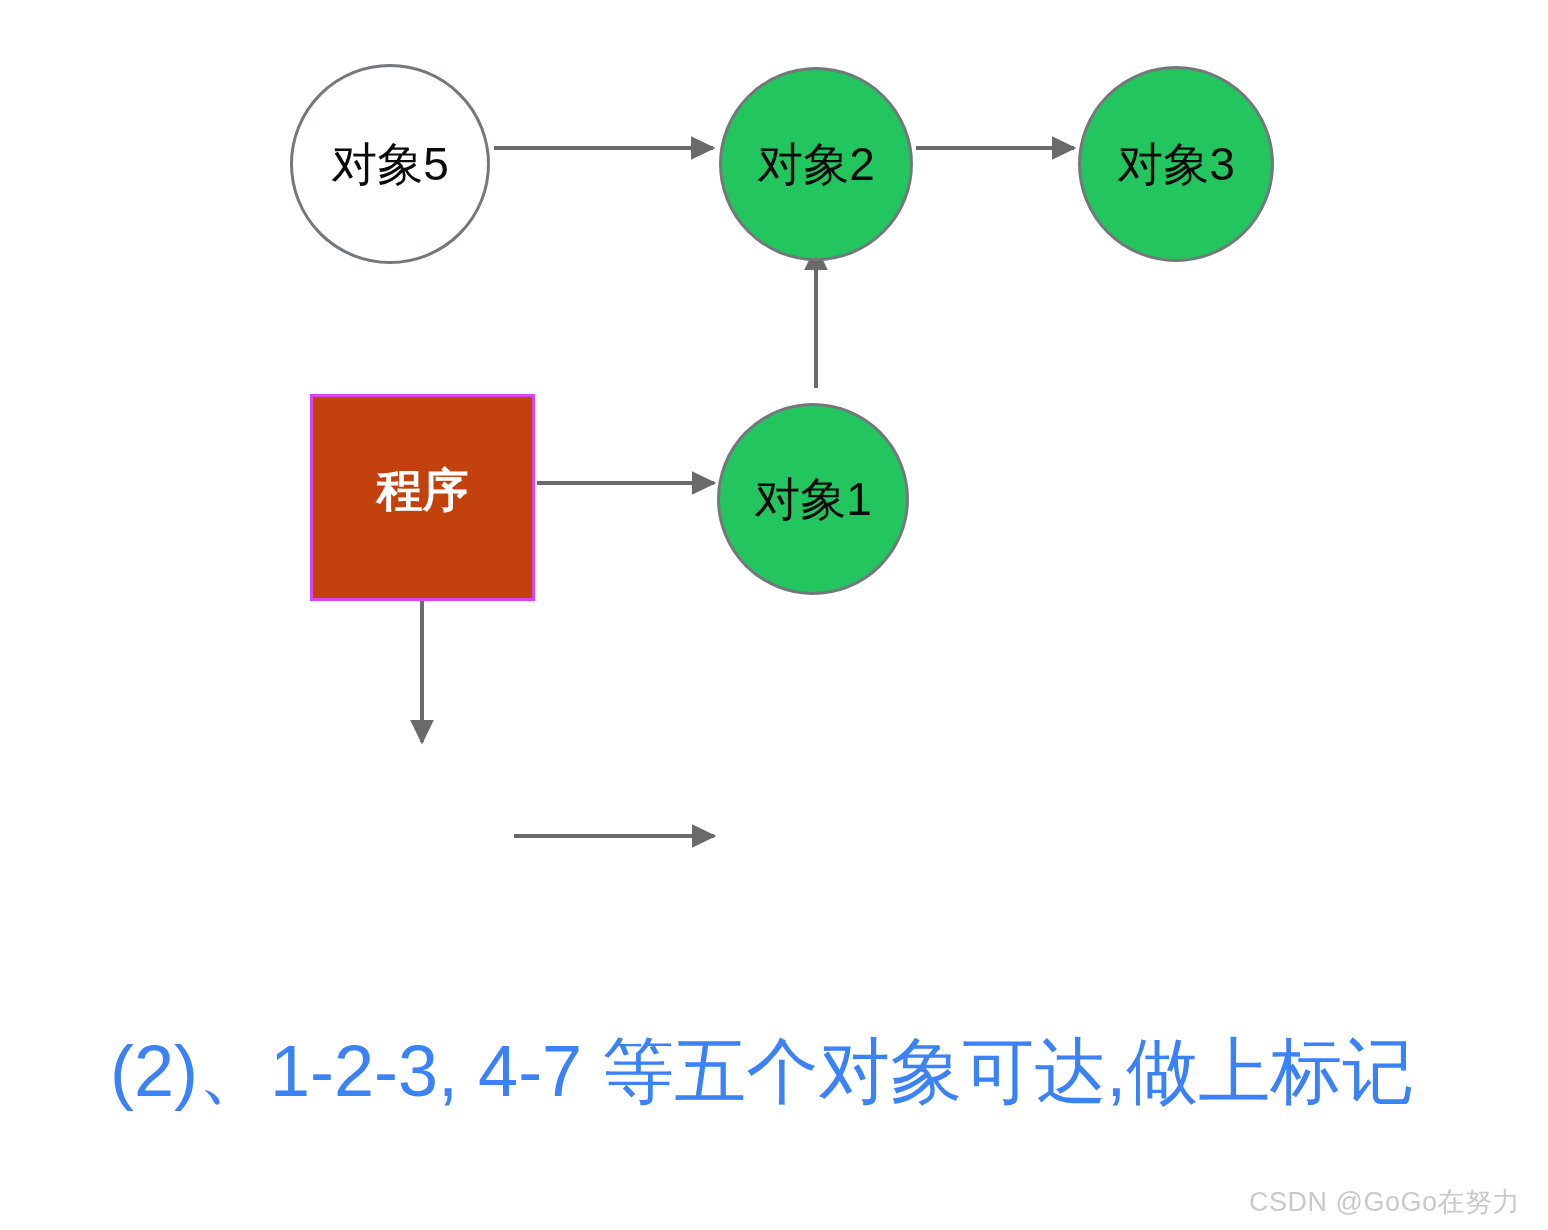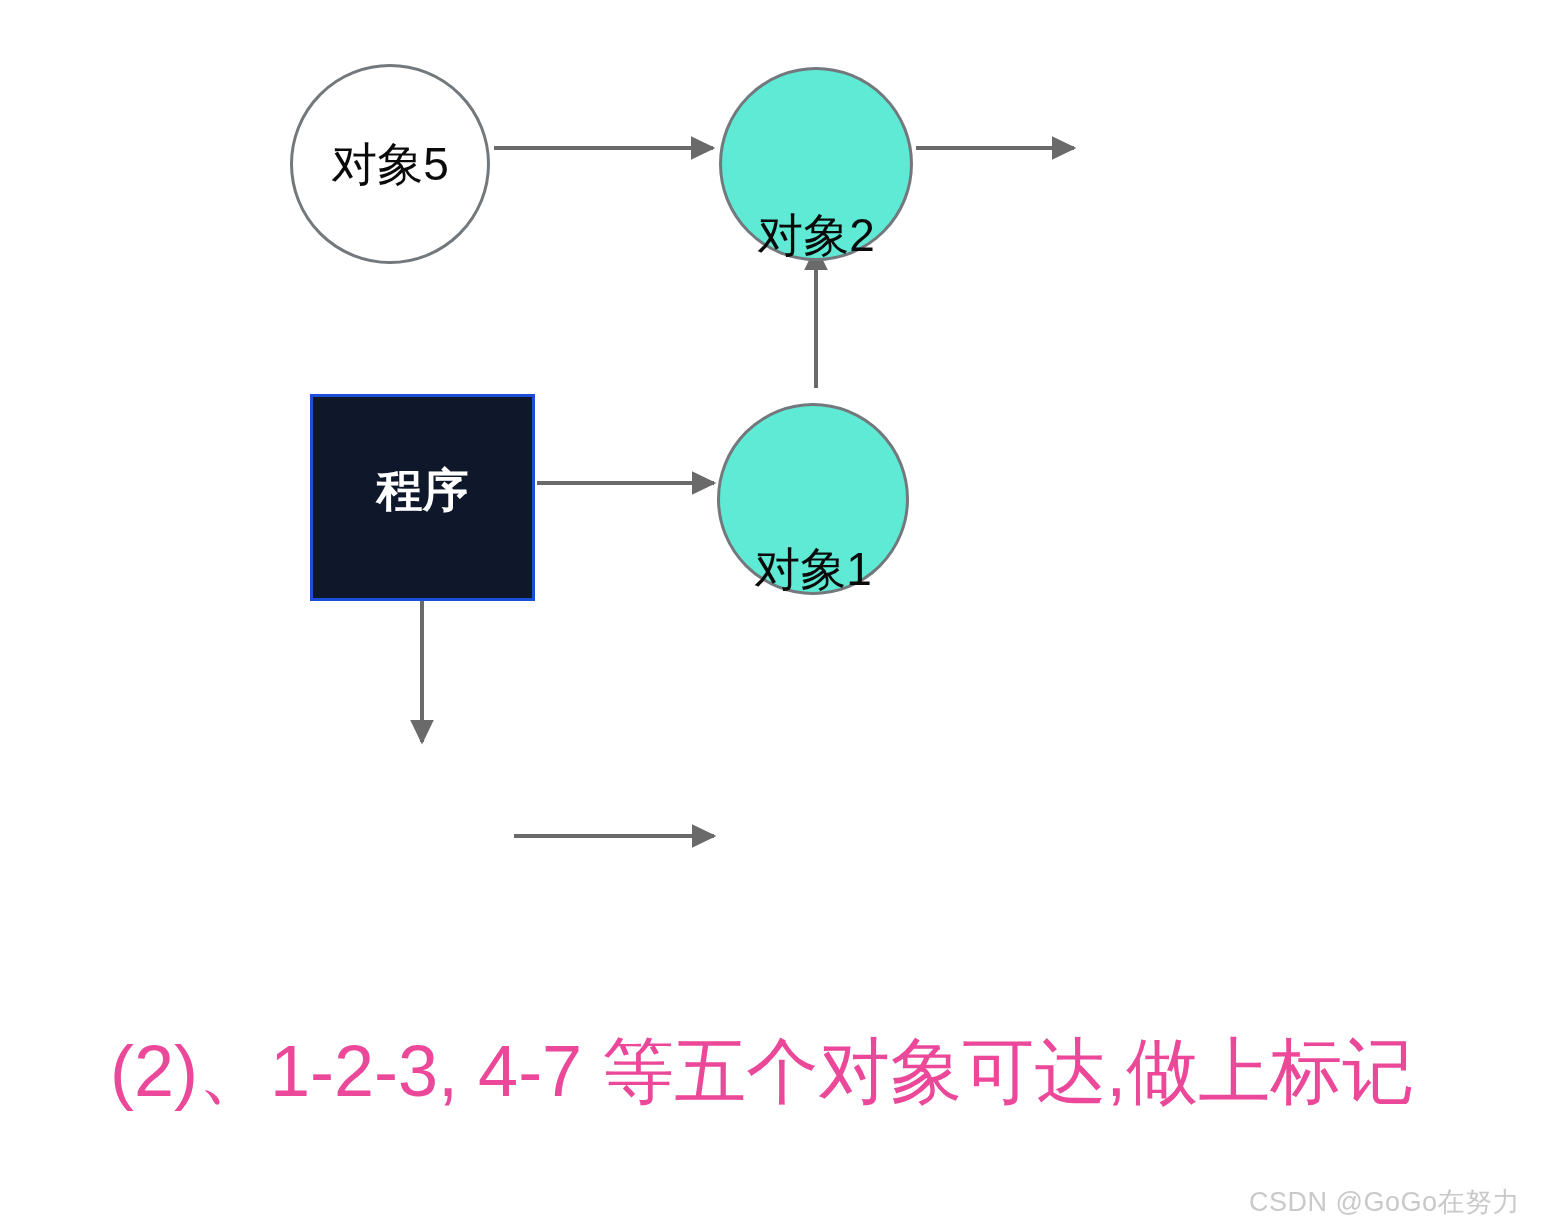--- a/index.html
+++ b/index.html
@@ -42,33 +42,32 @@
     text-align: center;
     line-height: 1;
   }
 
   .node.circle {
     border-radius: 50%;
     border: 3px solid #73787d;
   }
 
   .node.circle.marked {
-    background: #5eead4;
+    background: #22c55e;
     color: #0a0a0a;
-    align-items: flex-end;
   }
 
   .node.circle.unmarked {
     background: #ffffff;
     color: #0a0a0a;
   }
 
   .node.square {
-    border: 3px solid #1d4ed8;
-    background: #0f172a;
+    border: 3px solid #d946ef;
+    background: #c2410c;
     color: #ffffff;
   }
 
   .node-label {
     font-size: 46px;
     letter-spacing: 0px;
     white-space: nowrap;
     pointer-events: none;
   }
 
@@ -88,21 +87,21 @@
     height: 1230px;
     pointer-events: none;
   }
 
   .caption {
     position: absolute;
     left: 110px;
     top: 1030px;
     width: 1330px;
     font-size: 72px;
-    color: #ec4899;
+    color: #3b82f6;
     white-space: nowrap;
     line-height: 1.15;
   }
 
   .watermark {
     position: absolute;
     right: 28px;
     bottom: 10px;
     font-size: 27px;
     color: #c9c9c9;
@@ -131,20 +130,23 @@
       </g>
   </svg>
 
   <div class="graph-layer" id="node-layer">
       <div class="node circle unmarked" style="left: 290px; top: 48px; width: 200px; height: 200px;">
         <span class="node-label">对象5</span>
       </div>
       <div class="node circle marked" style="left: 719px; top: 51px; width: 194px; height: 194px;">
         <span class="node-label">对象2</span>
       </div>
+      <div class="node circle marked" style="left: 1078px; top: 50px; width: 196px; height: 196px;">
+        <span class="node-label">对象3</span>
+      </div>
       <div class="node square" style="left: 310px; top: 378px; width: 225px; height: 207px;">
         <span class="node-label">程序</span>
       </div>
       <div class="node circle marked" style="left: 717px; top: 387px; width: 192px; height: 192px;">
         <span class="node-label">对象1</span>
       </div>
     </div>
 
   <div class="caption">(2)、1-2-3, 4-7 等五个对象可达,做上标记</div>
 

